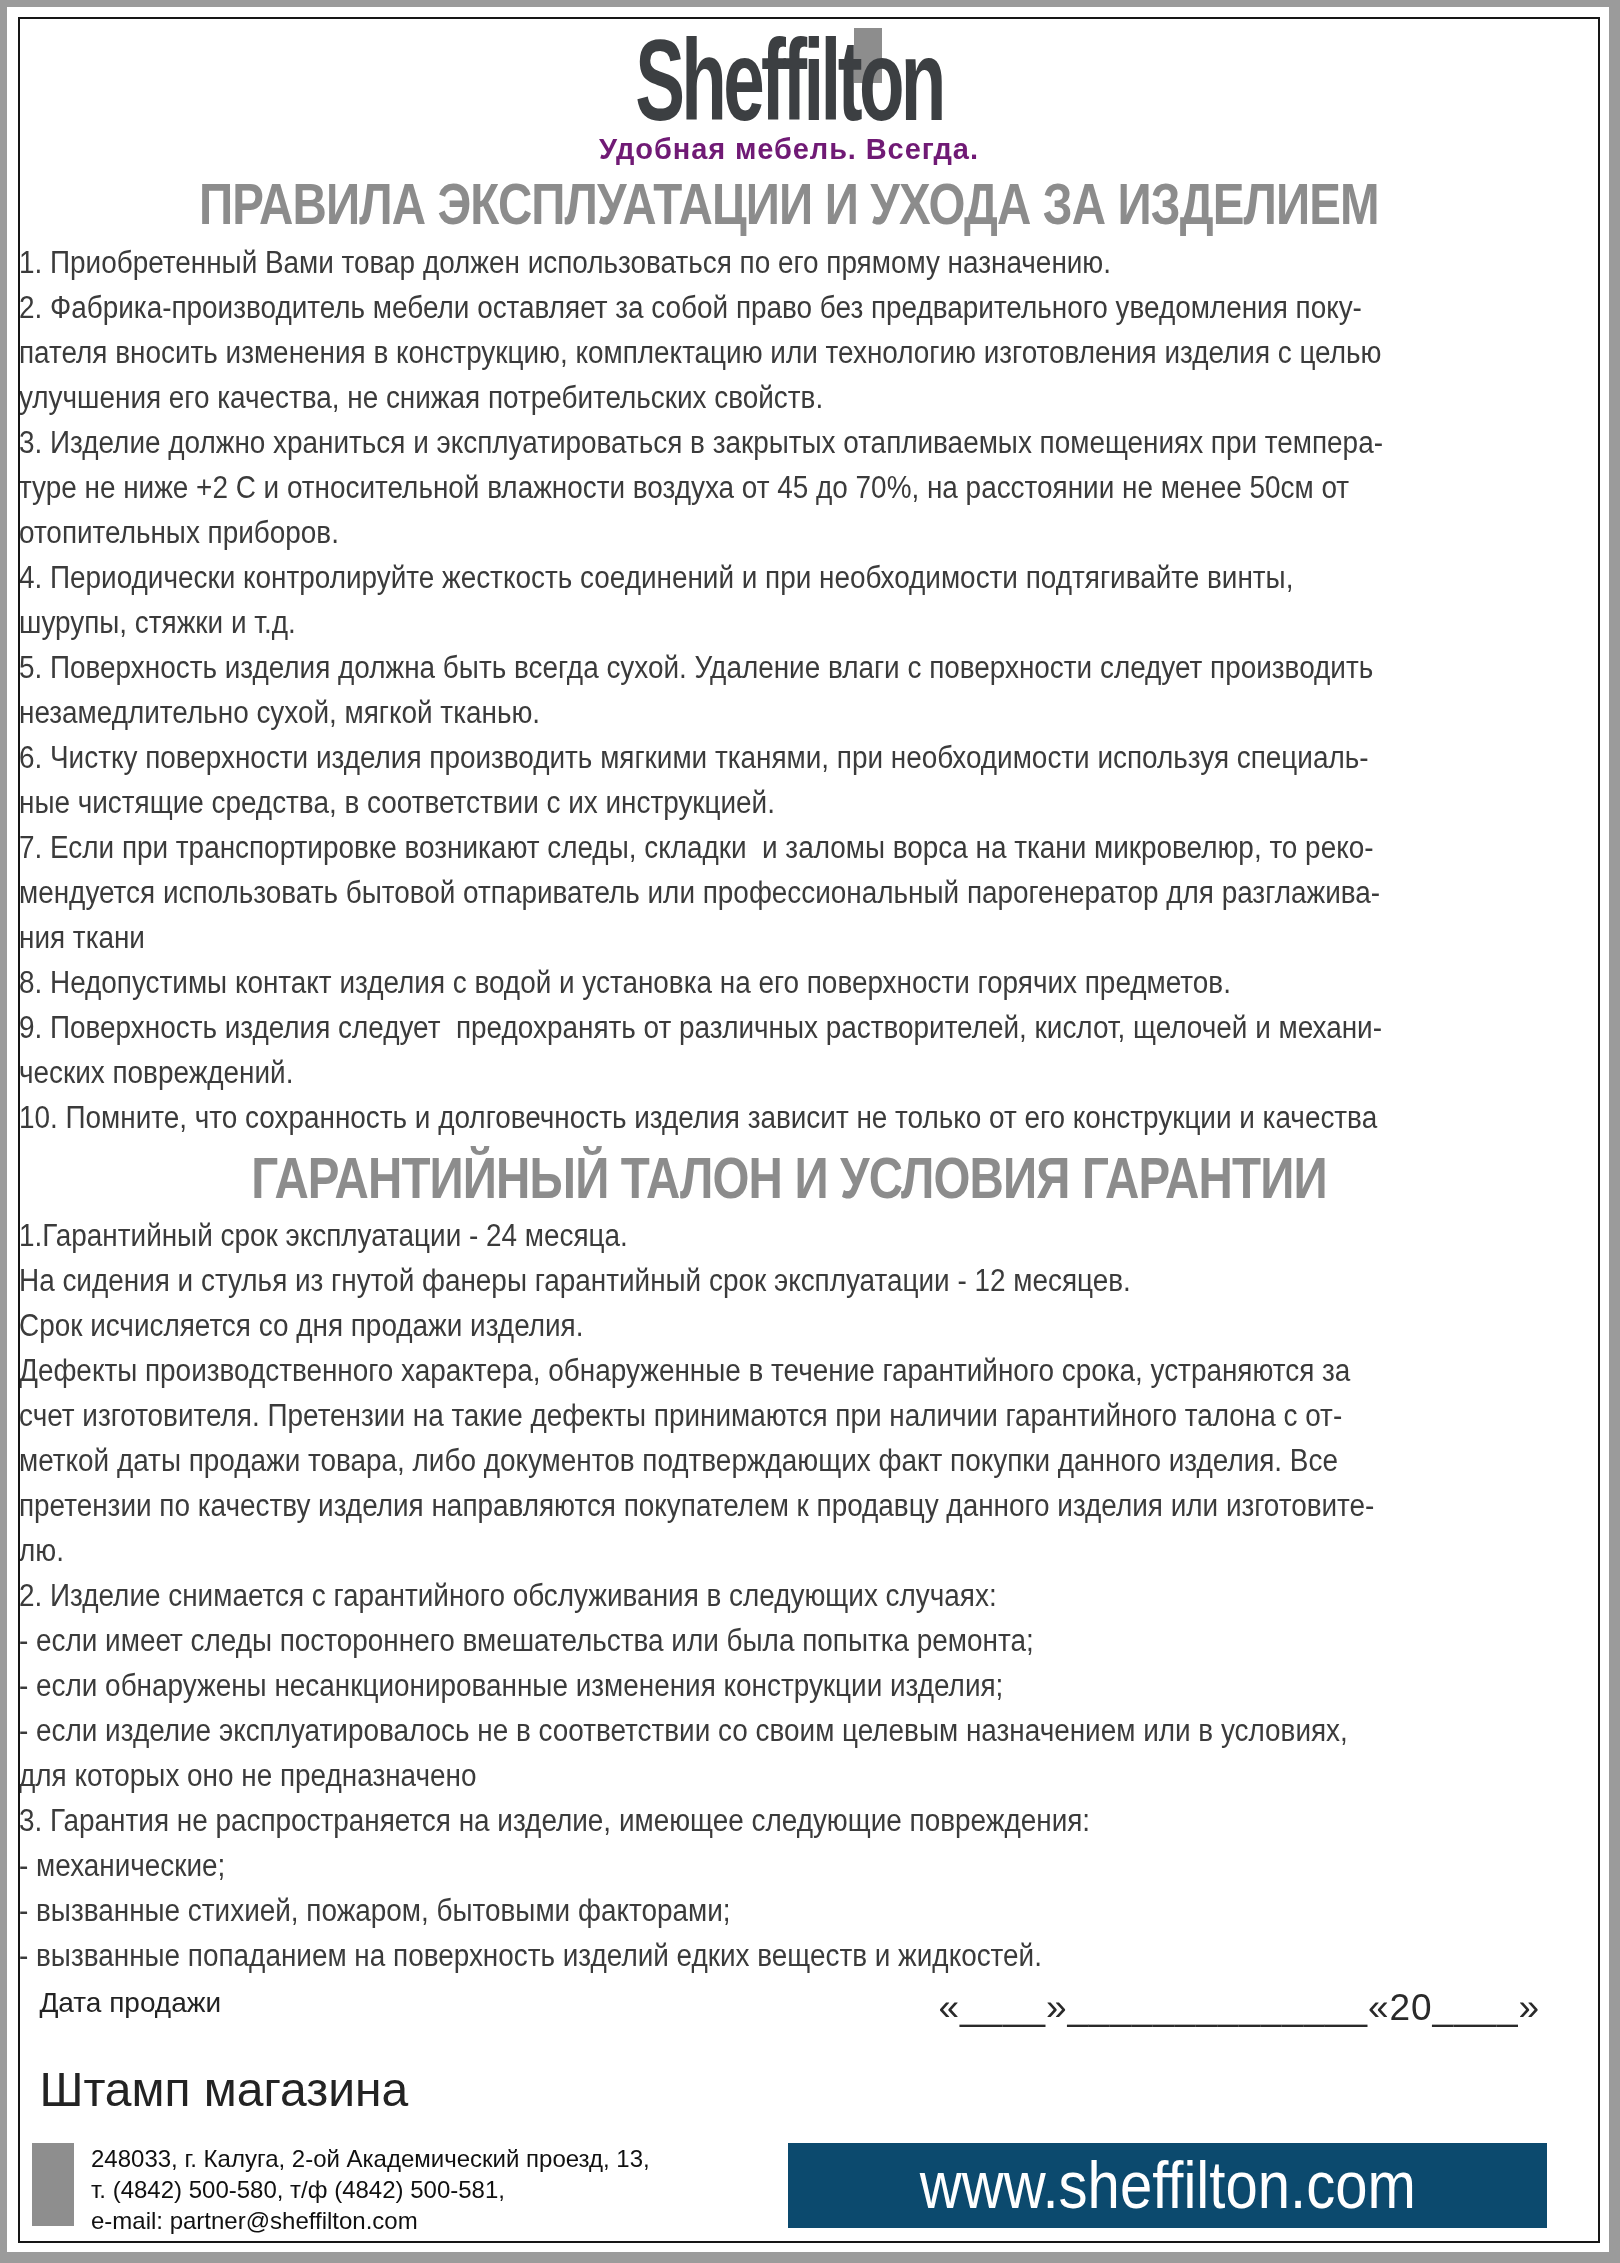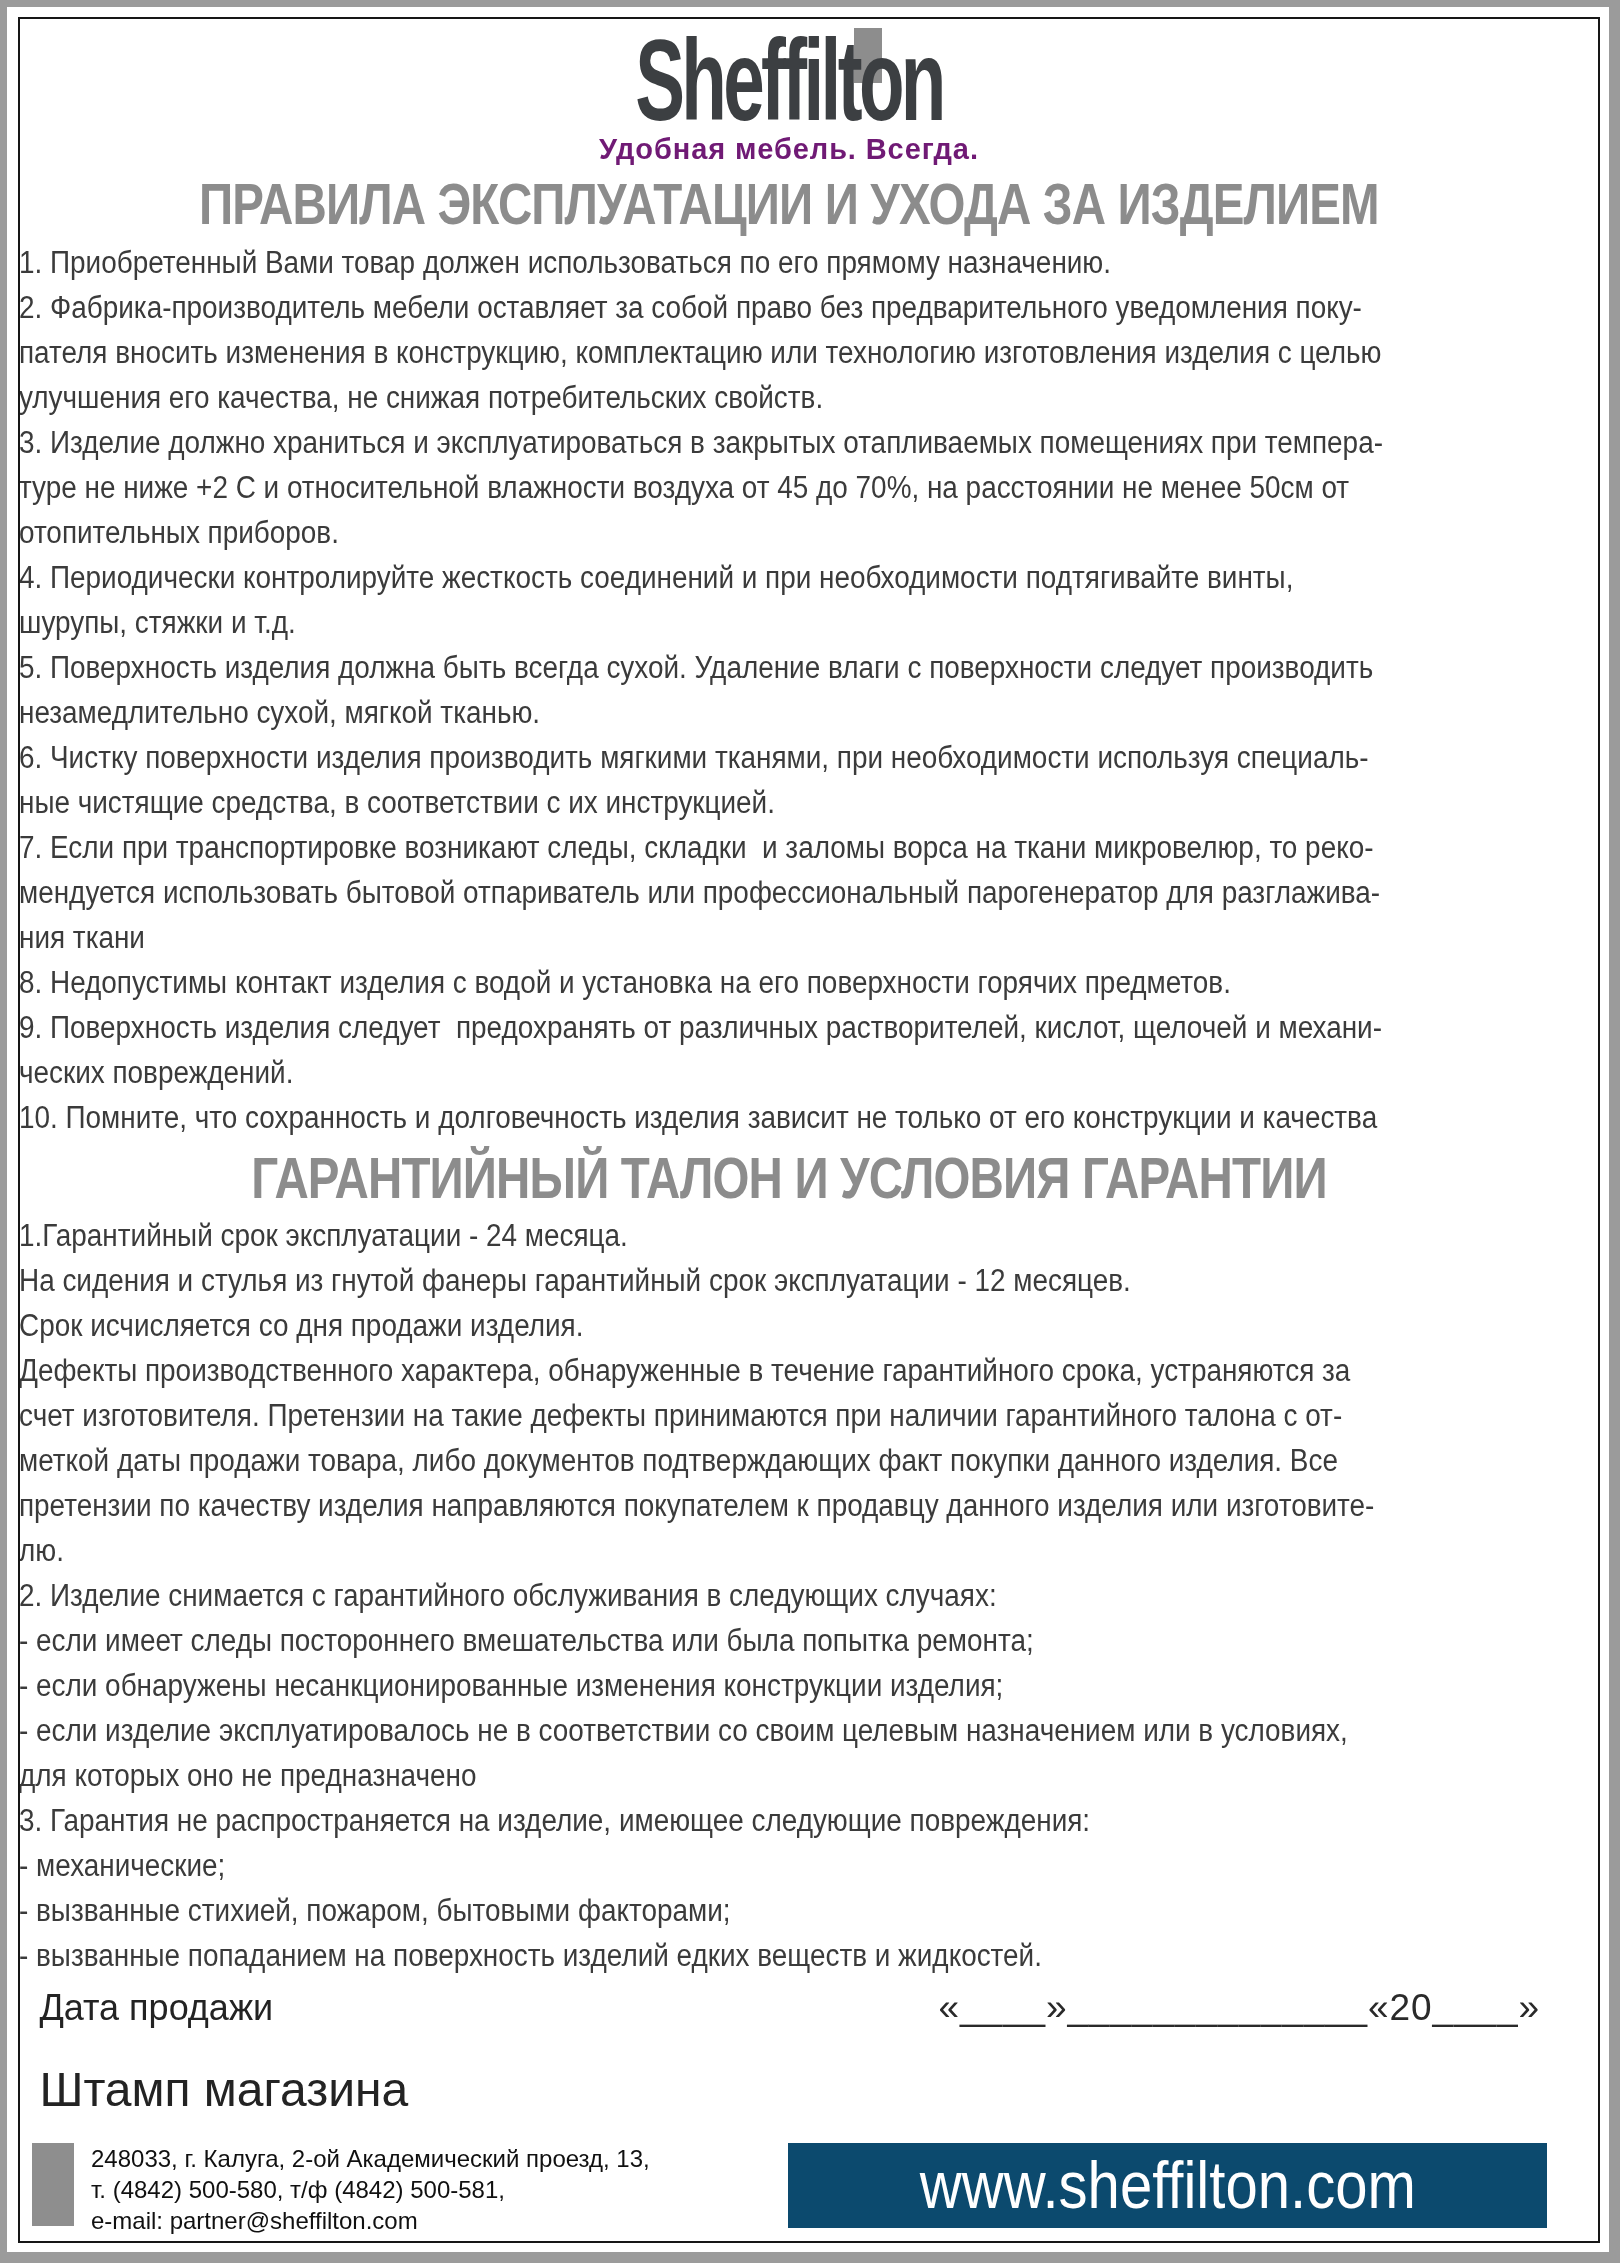--- a/index.html
+++ b/index.html
@@ -51,21 +51,21 @@
     font-size:31px; line-height:45px; color:#3b3b3b;
     white-space:pre; transform:scaleX(0.9); transform-origin:left top;
   }
   .rules { margin-top:5.5px; }
   .wpars { margin-top:5.5px; }
   
   .sale-row {
     display:flex; justify-content:space-between; align-items:flex-start;
     margin-top:9.2px; padding:0 18.5px 0 20px;
   }
-  .sale-date-label { font-size:36px; color:#232323; }
+  .sale-date-label { font-size:28px; color:#232323; }
   .sale-date-blank { font-size:37px; color:#2a2a2a; letter-spacing:0.9px; white-space:nowrap; }
   .stamp-label { font-size:48px; color:#232323; margin-top:33px; padding-left:20px; }
   
   .footer-row {
     display:flex; align-items:flex-start; margin-top:26px; padding-left:13px;
   }
   .footer-square { width:42px; height:83px; background:#8e8e8e; flex:0 0 auto; }
   .footer-address {
     margin-left:16.6px; font-size:24px; line-height:31px; color:#101010;
     white-space:pre; flex:1 1 auto;

